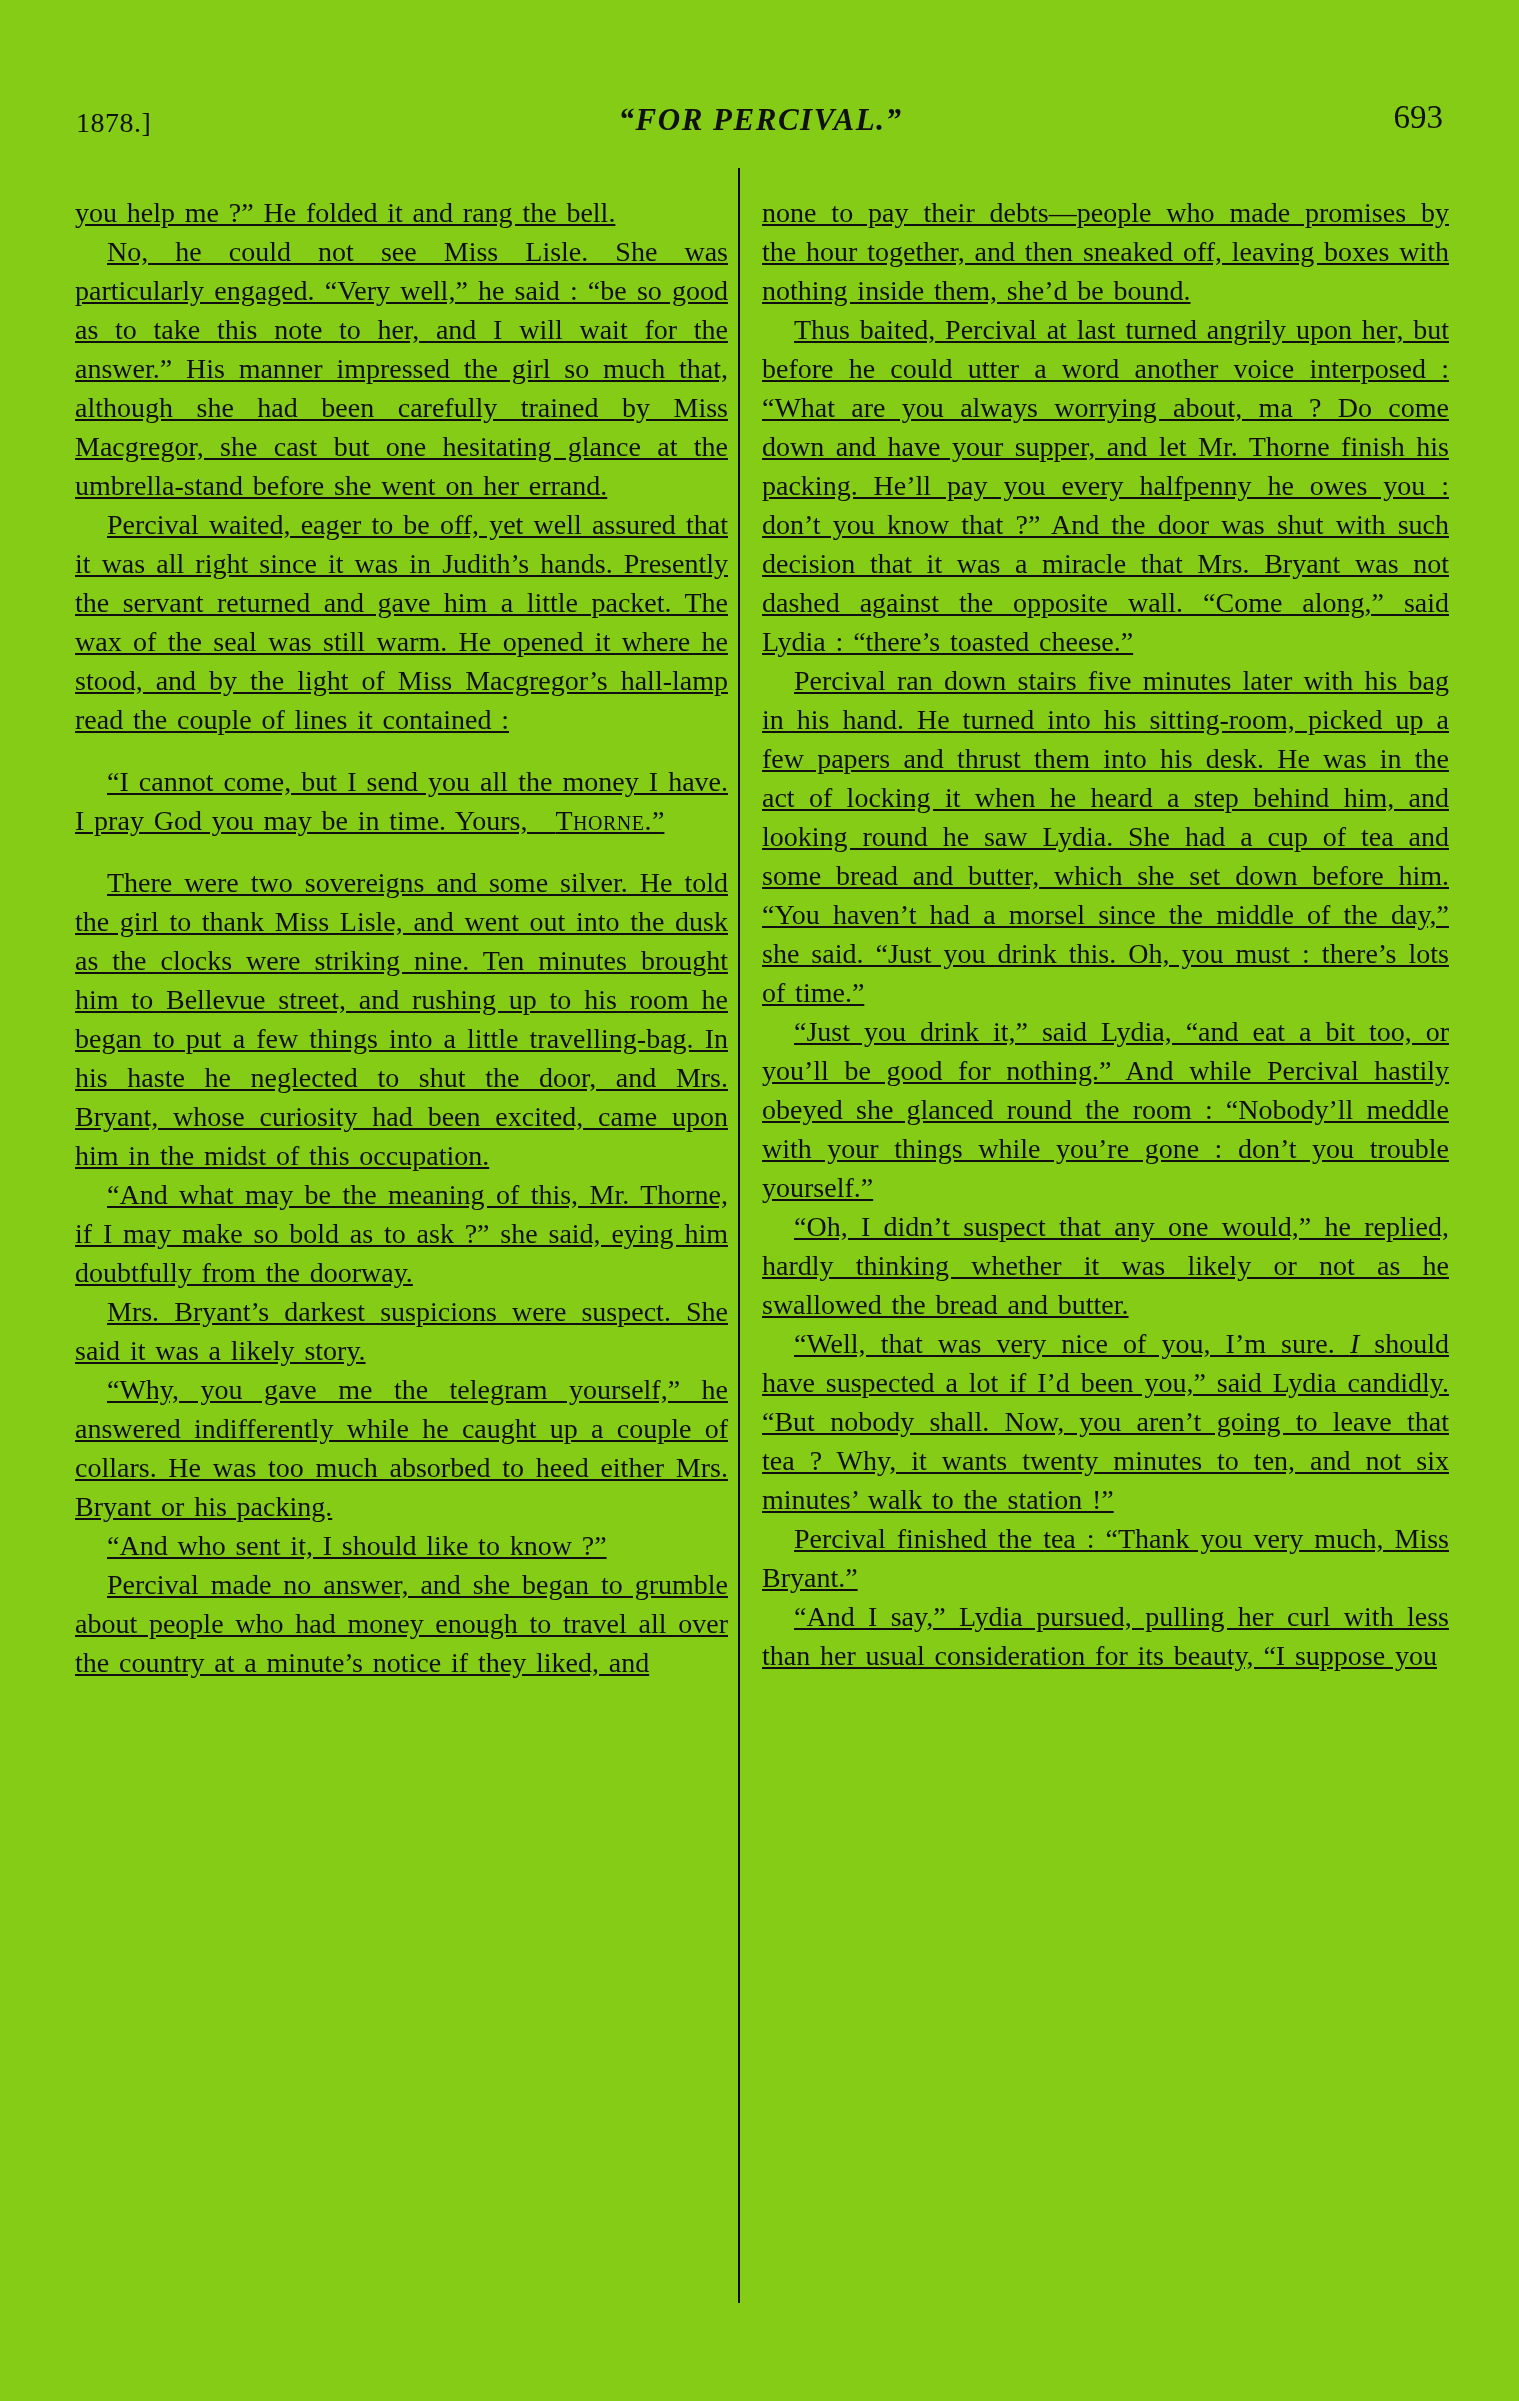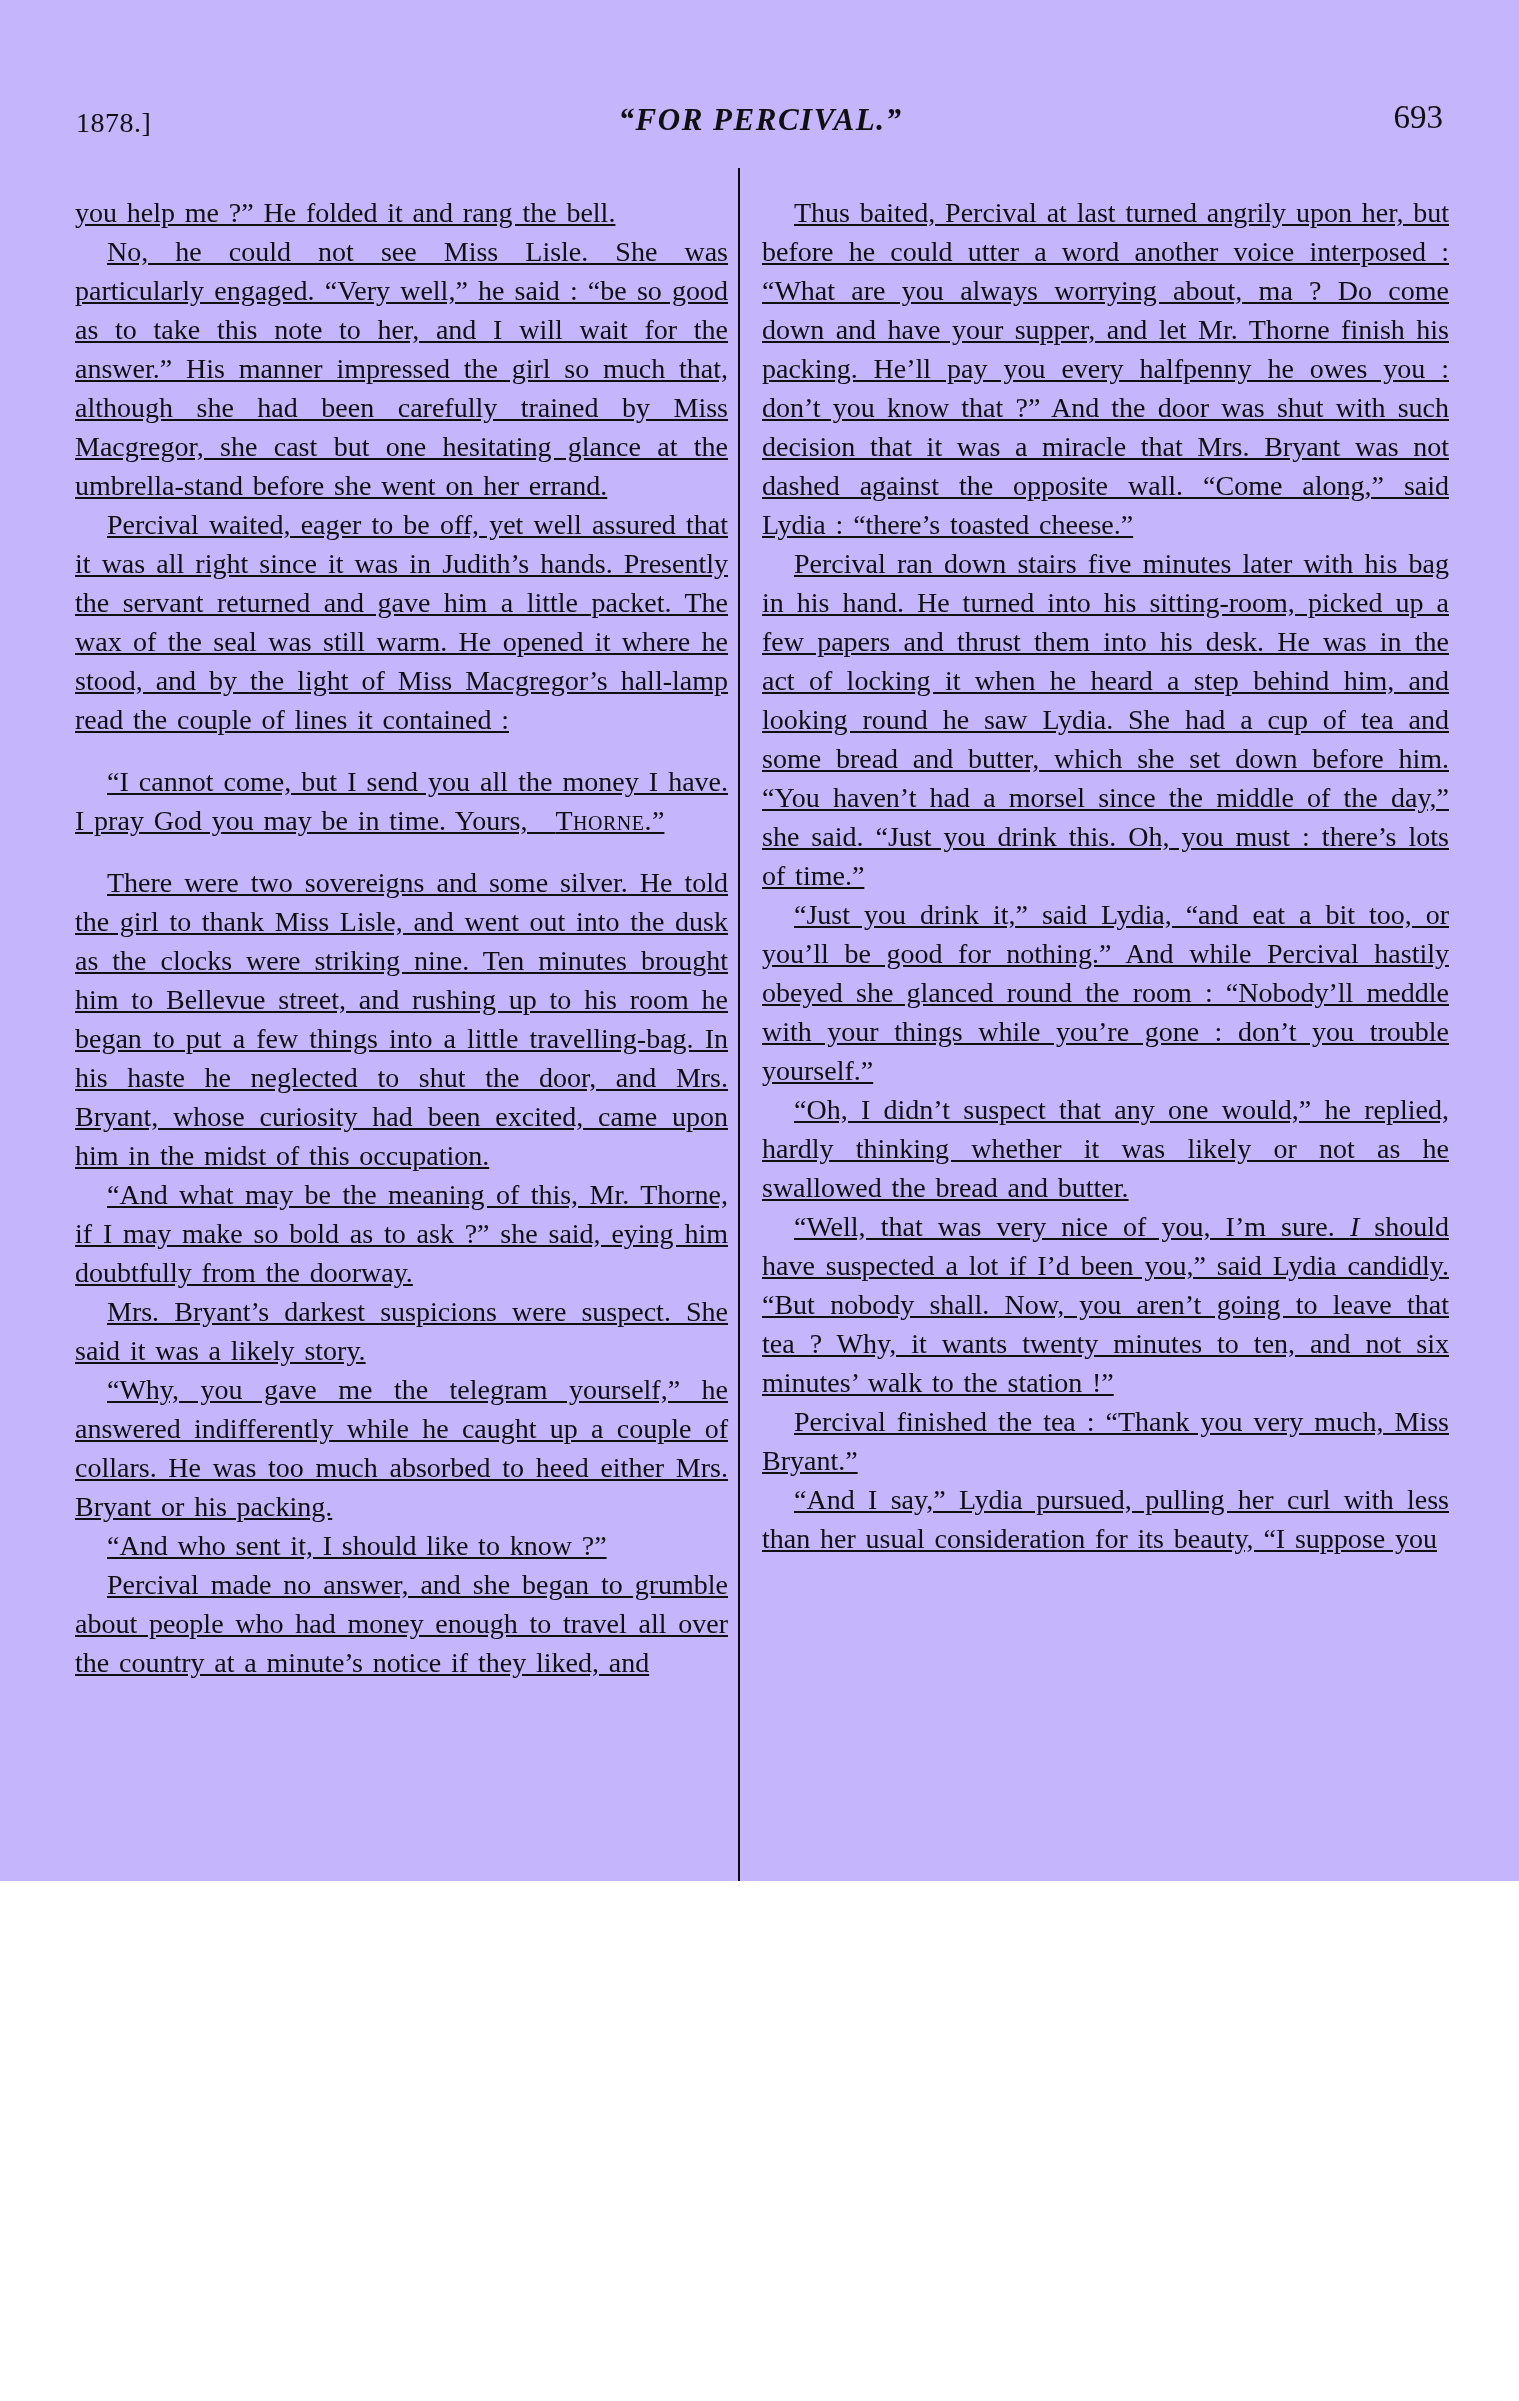--- a/index.html
+++ b/index.html
@@ -3,22 +3,22 @@
 <meta charset="utf-8">
 <style>
   html, body {
     margin: 0;
     padding: 0;
     background: #ffffff;
   }
   .page {
     position: relative;
     width: 1519px;
-    height: 1881px;
-    background: #c4b5fd;
+    height: 2401px;
+    background: #84cc16;
     color: #101010;
     font-family: "Liberation Serif", serif;
     overflow: hidden;
   }
   .running-header {
     position: absolute;
     left: 75px;
     right: 73px;
     top: 102px;
     height: 50px;
@@ -93,20 +93,21 @@
       <p class="para indent"><span>Percival waited, eager to be off, yet well assured that it was all right since it was in Judith’s hands. Presently the servant returned and gave him a little packet. The wax of the seal was still warm. He opened it where he stood, and by the light of Miss Macgregor’s hall-lamp read the couple of lines it contained&nbsp;:</span></p>
       <p class="para indent letter"><span>“I cannot come, but I send you all the money I have. I pray God you may be in time. Yours, </span><span class="smallcaps">Thorne.</span><span>”</span></p>
       <p class="para indent"><span>There were two sovereigns and some silver. He told the girl to thank Miss Lisle, and went out into the dusk as the clocks were striking nine. Ten minutes brought him to Bellevue street, and rushing up to his room he began to put a few things into a little travelling-bag. In his haste he neglected to shut the door, and Mrs. Bryant, whose curiosity had been excited, came upon him in the midst of this occupation.</span></p>
       <p class="para indent"><span>“And what may be the meaning of this, Mr. Thorne, if I may make so bold as to ask&nbsp;?” she said, eying him doubtfully from the doorway.</span></p>
       <p class="para indent"><span>Mrs. Bryant’s darkest suspicions were suspect. She said it was a likely story.</span></p>
       <p class="para indent"><span>“Why, you gave me the telegram yourself,” he answered indifferently while he caught up a couple of collars. He was too much absorbed to heed either Mrs. Bryant or his packing.</span></p>
       <p class="para indent"><span>“And who sent it, I should like to know&nbsp;?”</span></p>
       <p class="para indent"><span>Percival made no answer, and she began to grumble about people who had money enough to travel all over the country at a minute’s notice if they liked, and</span></p>
     </div>
   <div class="col right" id="col-right">
+      <p class="para"><span>none to pay their debts—people who made promises by the hour together, and then sneaked off, leaving boxes with nothing inside them, she’d be bound.</span></p>
       <p class="para indent"><span>Thus baited, Percival at last turned angrily upon her, but before he could utter a word another voice interposed&nbsp;: “What are you always worrying about, ma&nbsp;? Do come down and have your supper, and let Mr. Thorne finish his packing. He’ll pay you every halfpenny he owes you&nbsp;: don’t you know that&nbsp;?” And the door was shut with such decision that it was a miracle that Mrs. Bryant was not dashed against the opposite wall. “Come along,” said Lydia&nbsp;: “there’s toasted cheese.”</span></p>
       <p class="para indent"><span>Percival ran down stairs five minutes later with his bag in his hand. He turned into his sitting-room, picked up a few papers and thrust them into his desk. He was in the act of locking it when he heard a step behind him, and looking round he saw Lydia. She had a cup of tea and some bread and butter, which she set down before him. “You haven’t had a morsel since the middle of the day,” she said. “Just you drink this. Oh, you must&nbsp;: there’s lots of time.”</span></p>
       <p class="para indent"><span>“Just you drink it,” said Lydia, “and eat a bit too, or you’ll be good for nothing.” And while Percival hastily obeyed she glanced round the room&nbsp;: “Nobody’ll meddle with your things while you’re gone&nbsp;: don’t you trouble yourself.”</span></p>
       <p class="para indent"><span>“Oh, I didn’t suspect that any one would,” he replied, hardly thinking whether it was likely or not as he swallowed the bread and butter.</span></p>
       <p class="para indent"><span>“Well, that was very nice of you, I’m sure. </span><span class="italic">I</span><span> should have suspected a lot if I’d been you,” said Lydia candidly. “But nobody shall. Now, you aren’t going to leave that tea&nbsp;? Why, it wants twenty minutes to ten, and not six minutes’ walk to the station&nbsp;!”</span></p>
       <p class="para indent"><span>Percival finished the tea&nbsp;: “Thank you very much, Miss Bryant.”</span></p>
       <p class="para indent"><span>“And I say,” Lydia pursued, pulling her curl with less than her usual consideration for its beauty, “I suppose you</span></p>
     </div>
 
 </div>

